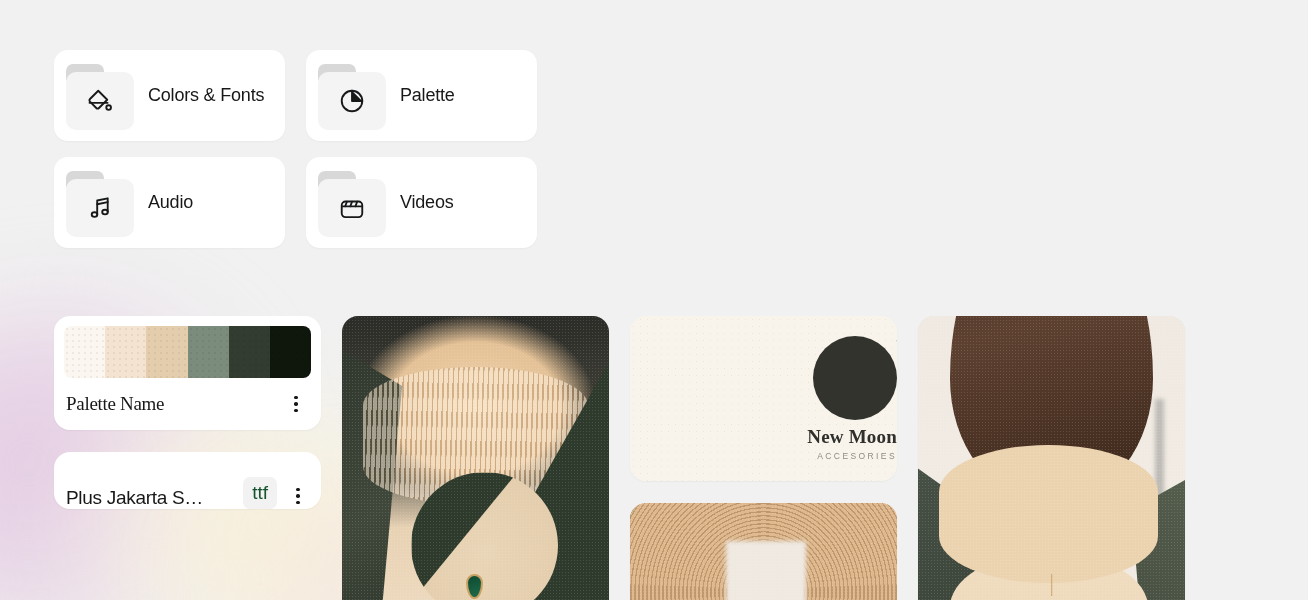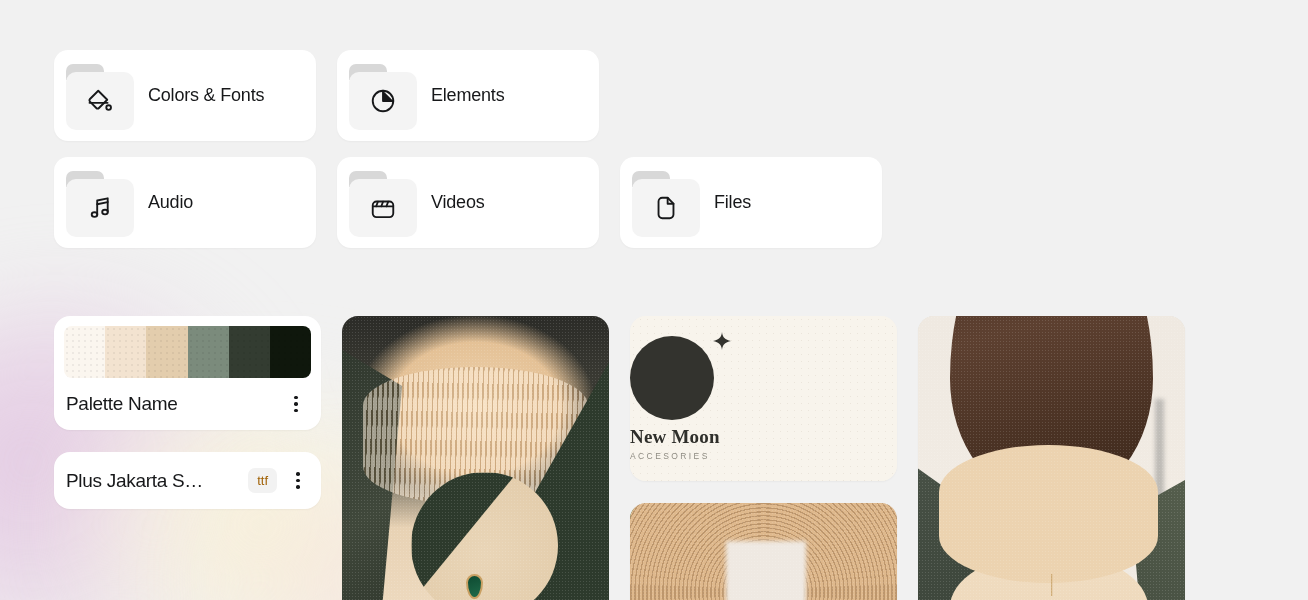--- a/index.html
+++ b/index.html
@@ -63,21 +63,21 @@
     left: 54px;
     top: 50px;
     width: 1134px;
   }
   .folder-row {
     display: flex;
     gap: 21px;
     margin-bottom: 16px;
   }
   .folder-card {
-    width: 262px;
+    width: 231px;
     height: 91px;
     background: #ffffff;
     border-radius: 14px;
     display: flex;
     align-items: center;
     padding-left: 8px;
     cursor: pointer;
     box-shadow: 0 1px 2px rgba(0,0,0,0.035);
   }
   .folder-icon {
@@ -135,21 +135,21 @@
 
   .asset-card {
     background: #ffffff;
     border-radius: 16px;
     overflow: hidden;
     box-shadow: 0 1px 2px rgba(0,0,0,0.04);
     cursor: pointer;
   }
 
   
-  .palette-card { padding: 10px 10px 0 10px; }
+  .palette-card { padding: 10px 10px 0 10px; font-family: Liberation Serif, serif; }
   .swatch-strip {
     display: flex;
     height: 52px;
     border-radius: 8px;
     overflow: hidden;
     position: relative;
   }
   .swatch { flex: 1 1 0; position: relative; }
   .swatch::after {
     content: "";
@@ -188,38 +188,38 @@
     height: 3.5px;
     border-radius: 50%;
     background: #17181a;
     display: block;
   }
 
   
   .font-card {
     height: 57px;
     display: flex;
-    align-items: center;
+    align-items: flex-end;
     padding: 0 10px 0 12px;
     gap: 8px;
   }
   .font-name {
     font-size: 19px;
     color: #17181a;
     letter-spacing: -0.3px;
     white-space: nowrap;
     overflow: hidden;
     flex: 1 1 auto;
   }
   .font-ext {
     background: #f2f2f2;
     border-radius: 7px;
     padding: 5px 9px;
-    font-size: 13px;
-    color: #a16207;
+    font-size: 19px;
+    color: #14532d;
     flex: 0 0 auto;
   }
 
   
   .media-card {
     position: relative;
     border-radius: 16px;
     overflow: hidden;
     background: #ddd;
     cursor: pointer;
@@ -319,21 +319,21 @@
     position: absolute;
     inset: 0;
     background-image: radial-gradient(rgba(120,100,70,0.10) 0.7px, transparent 0.8px);
     background-size: 7px 7px;
   }
   .logo-inner {
     position: absolute;
     inset: 0;
     display: flex;
     flex-direction: column;
-    align-items: flex-start;
+    align-items: flex-end;
     justify-content: center;
     z-index: 2;
   }
   .logo-moon {
     position: relative;
     width: 84px;
     height: 84px;
     border-radius: 50%;
     background: #33332e;
     margin-bottom: 6px;
@@ -522,21 +522,21 @@
       <div class="folder-card">
         <div class="folder-icon">
           <div class="folder-tab"></div>
           <div class="folder-body">
             <svg width="28" height="28" viewBox="0 0 24 24" fill="none" stroke="#17181a" stroke-width="1.6" stroke-linecap="round" stroke-linejoin="round">
               <circle cx="12" cy="12" r="8.8"></circle>
               <path d="M12 3.2v8.8h8.8" fill="#17181a" stroke="#17181a"></path>
             </svg>
           </div>
         </div>
-        <span class="folder-label">Elements</span>
+        <span class="folder-label">Palette</span>
       </div>
 
     </div>
 
     <div class="folder-row">
 
       <div class="folder-card">
         <div class="folder-icon">
           <div class="folder-tab"></div>
           <div class="folder-body">
@@ -558,32 +558,20 @@
             <svg width="28" height="28" viewBox="0 0 24 24" fill="none" stroke="#17181a" stroke-width="1.6" stroke-linecap="round" stroke-linejoin="round">
               <rect x="3.2" y="6.4" width="17.6" height="13.4" rx="3.2"></rect>
               <path d="M3.4 10.6h17.2"></path>
               <path d="M7.6 6.6 6.2 10.5M12 6.6l-1.4 3.9M16.4 6.6 15 10.5"></path>
             </svg>
           </div>
         </div>
         <span class="folder-label">Videos</span>
       </div>
 
-      <div class="folder-card">
-        <div class="folder-icon">
-          <div class="folder-tab"></div>
-          <div class="folder-body">
-            <svg width="28" height="28" viewBox="0 0 24 24" fill="none" stroke="#17181a" stroke-width="1.6" stroke-linecap="round" stroke-linejoin="round">
-              <path d="M5.6 6.4a3.2 3.2 0 0 1 3.2-3.2h4.6l5 5v9.4a3.2 3.2 0 0 1-3.2 3.2H8.8a3.2 3.2 0 0 1-3.2-3.2z"></path>
-              <path d="M13.4 3.4v5h5"></path>
-            </svg>
-          </div>
-        </div>
-        <span class="folder-label">Files</span>
-      </div>
 
     </div>
   </section>
 
   <section id="board">
 
     <div class="board-col">
 
       <div class="asset-card palette-card">
         <div class="swatch-strip">

